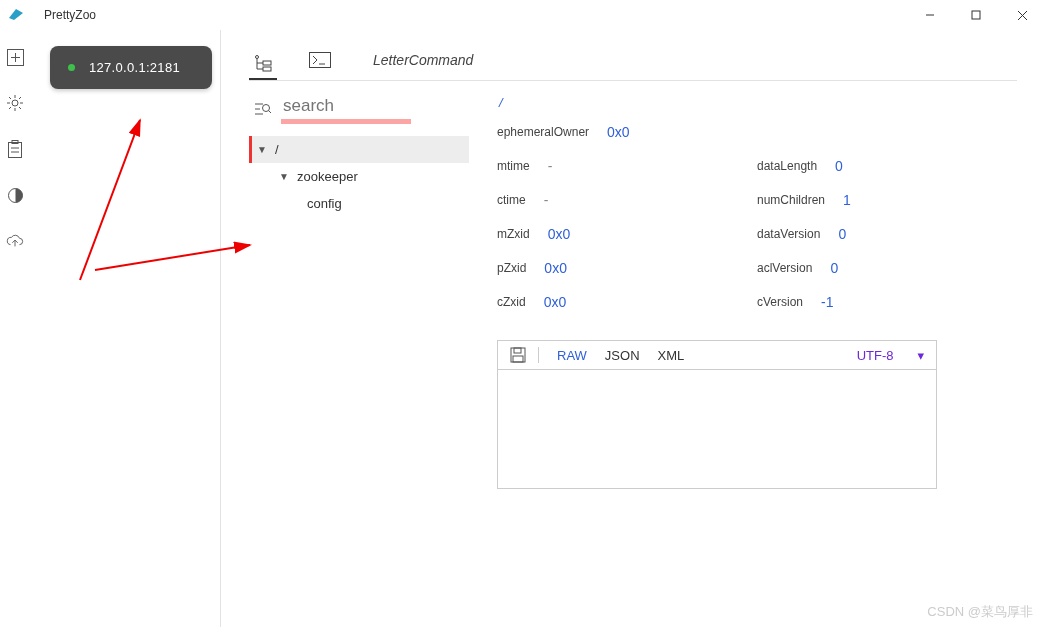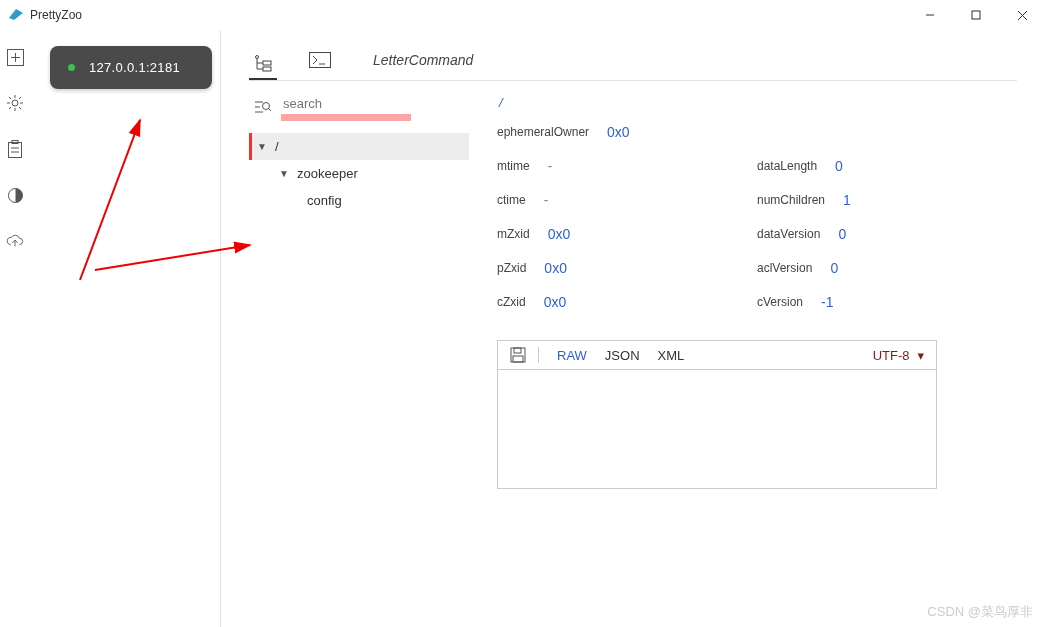--- a/index.html
+++ b/index.html
@@ -1,55 +1,55 @@
 <!DOCTYPE html>
 <html><head>
   <meta charset="utf-8">
   <style>
     * { box-sizing: border-box; margin: 0; padding: 0; }
     body { font-family: "Segoe UI", Arial, sans-serif; font-size: 13px; color: #333; background: #fff; width: 1045px; height: 627px; overflow: hidden; position: relative; }
     .titlebar { height: 30px; display: flex; align-items: center; justify-content: space-between; padding: 0 0 0 8px; }
-    .titlebar-left { display: flex; align-items: center; gap: 6px; }
+    .titlebar-left { display: flex; align-items: center; gap: 20px; }
     .titlebar-title { font-size: 12px; color: #333; }
     .titlebar-controls { display: flex; height: 100%; }
     .titlebar-btn { width: 46px; display: flex; align-items: center; justify-content: center; cursor: pointer; }
     .app-body { display: flex; height: calc(100% - 30px); }
     .left-rail { width: 45px; border-right: none; display: flex; flex-direction: column; align-items: center; padding-top: 18px; gap: 28px; }
     .rail-icon { width: 18px; height: 18px; color: #555; cursor: pointer; display:flex; align-items:center; justify-content:center; }
     .conn-panel { width: 220px; padding: 16px 8px 8px 20px; border-right: 1px solid #e2e2e2; }
     .conn-chip { background: #4a4a4a; color: #fff; border-radius: 8px; padding: 14px 18px; display: flex; align-items: center; gap: 14px; width: 162px; box-shadow: 0 2px 4px rgba(0,0,0,0.2); }
     .status-dot { width: 7px; height: 7px; border-radius: 50%; background: #3cc24a; }
     .conn-addr { font-size: 13px; letter-spacing: 0.3px; }
     .main { flex: 1; padding: 18px 28px 12px 28px; display: flex; flex-direction: column; }
     .tabs { display: flex; align-items: center; gap: 28px; border-bottom: 1px solid #e2e2e2; padding-bottom: 6px; }
     .tab { display: flex; align-items: center; gap: 6px; padding: 4px 4px 6px 4px; color: #444; cursor: pointer; font-style: italic; }
     .tab.active { border-bottom: 2px solid #333; margin-bottom: -7px; }
     .tab-letter { font-size: 14px; color: #444; padding-left: 10px; }
     .content { display: flex; margin-top: 12px; gap: 28px; flex: 1; min-height: 0; }
     .tree-pane { width: 220px; }
     .search-row { display: flex; align-items: center; gap: 10px; padding: 0 0 6px 4px; }
-    .search-input { border: none; border-bottom: 7px solid #fca5a5; padding: 3px 2px; width: 130px; font-size: 13px; color: #666; outline: none; }
+    .search-input { border: none; border-bottom: 5px solid #fca5a5; padding: 3px 2px; width: 130px; font-size: 17px; color: #666; outline: none; }
     .tree { margin-top: 6px; }
     .tree-row { display: flex; align-items: center; padding: 6px 8px; gap: 6px; cursor: pointer; }
     .tree-row.selected { background: #ededed; border-left: 3px solid #e33; padding-left: 5px; }
     .caret { font-size: 10px; color: #555; width: 12px; display:inline-block; }
     .tree-row.child1 { padding-left: 30px; }
     .tree-row.child2 { padding-left: 58px; }
     .detail-pane { flex: 1; display: flex; flex-direction: column; }
     .path-line { color: #3060d8; font-style: italic; margin: 2px 0 14px 2px; }
     .stat-grid { display: grid; grid-template-columns: 260px 260px; row-gap: 18px; }
     .stat { display: flex; align-items: center; gap: 18px; }
     .stat-label { color: #444; font-size: 12px; }
     .stat-value { color: #3060d8; font-size: 14px; }
     .stat-dash { color: #888; }
     .data-toolbar { display: flex; align-items: center; gap: 18px; margin-top: 30px; border: 1px solid #ccc; border-bottom: none; padding: 6px 12px; width: 440px; }
     .save-icon-wrap { padding-right: 12px; border-right: 1px solid #ccc; }
     .fmt { font-size: 13px; cursor: pointer; }
     .fmt.active { color: #3060d8; }
-    .enc-select { margin-left: auto; display: flex; align-items: center; gap: 8px; color: #7f1d1d; cursor: pointer; }
+    .enc-select { margin-left: auto; display: flex; align-items: center; gap: 24px; color: #6d28d9; cursor: pointer; }
     .data-box { border: 1px solid #ccc; width: 440px; height: 120px; }
     .watermark { position: absolute; right: 12px; bottom: 6px; color: #ccc; font-size: 13px; }
     svg { display: block; }
     .annot-layer { position:absolute; left:0; top:0; pointer-events:none; }
   </style>
 </head>
 <body>
 
 <div class="titlebar">
   <div class="titlebar-left">

